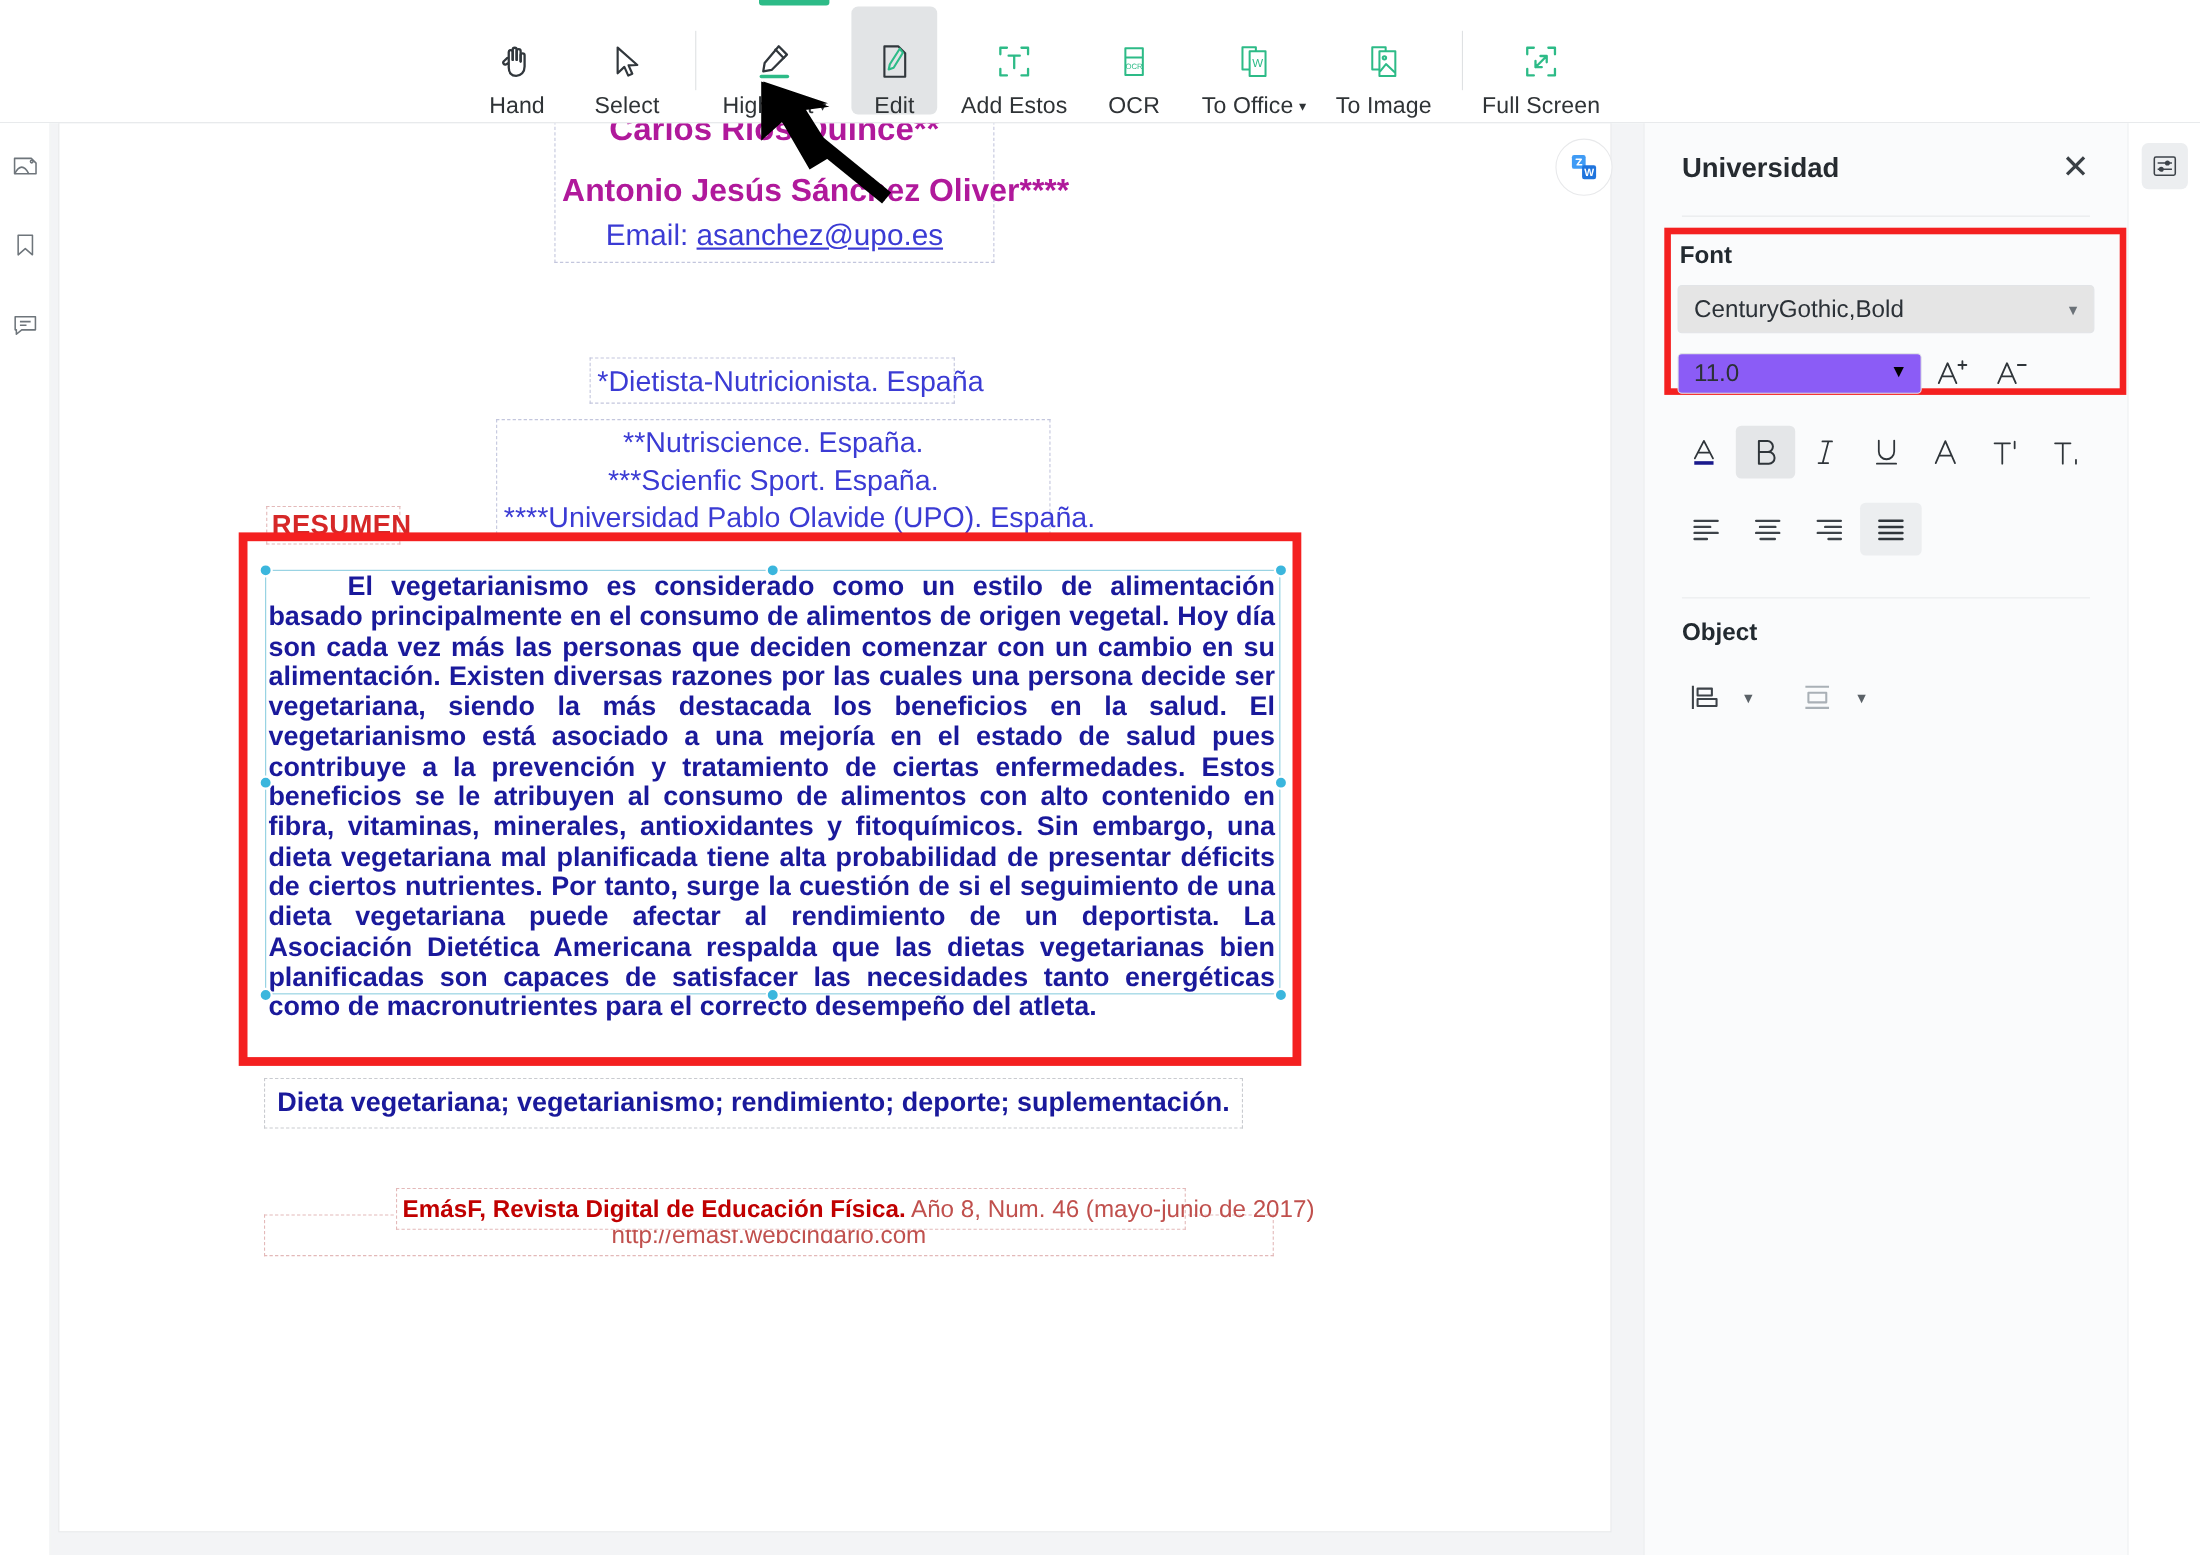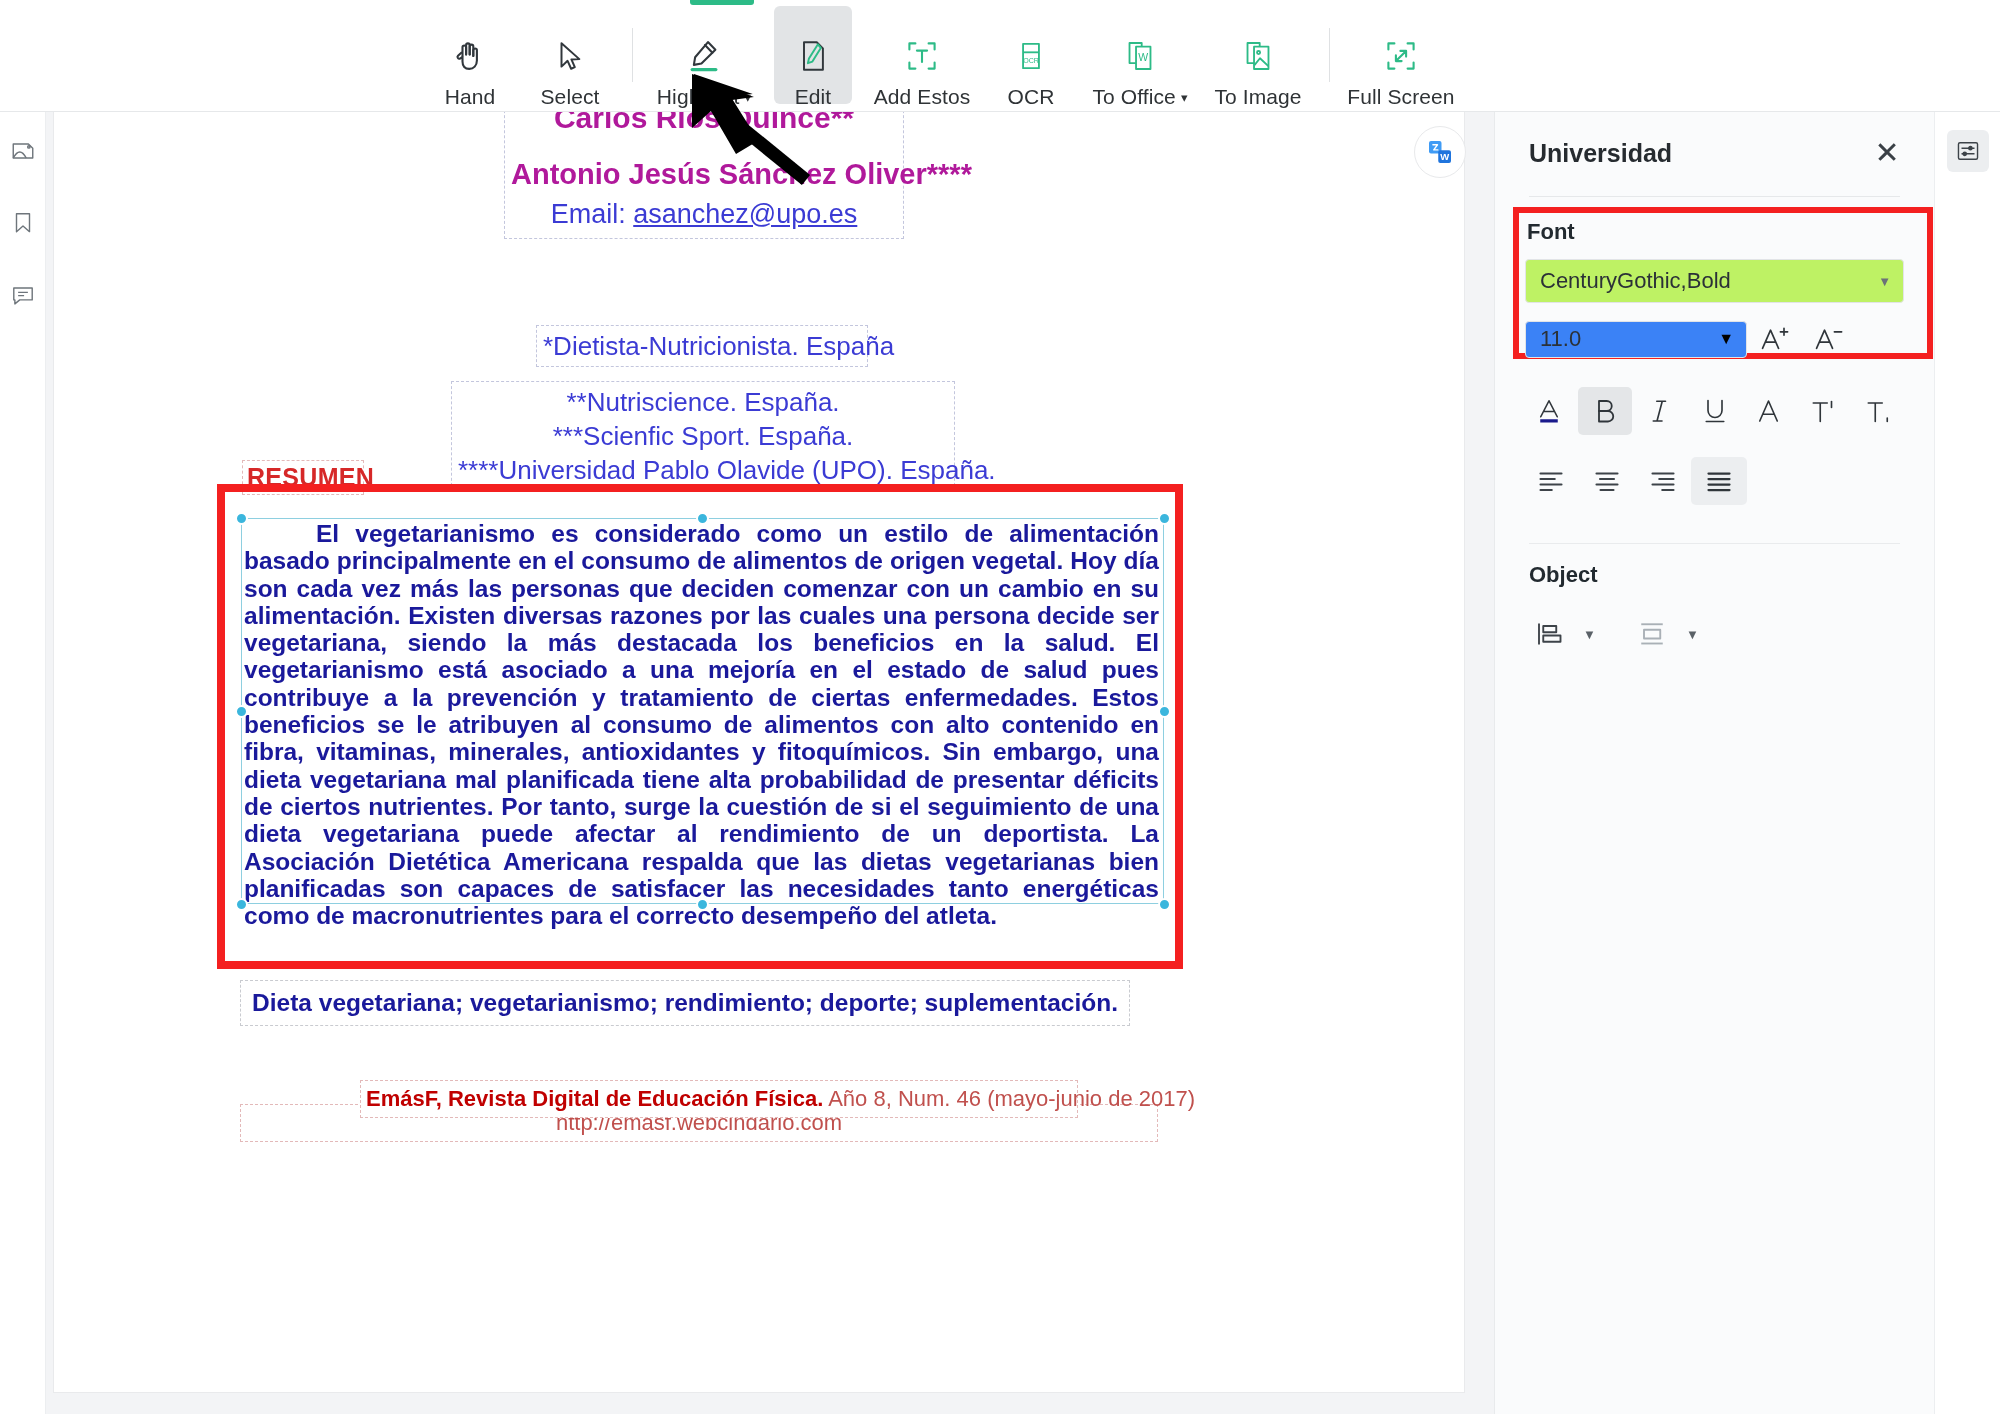--- a/index.html
+++ b/index.html
@@ -149,29 +149,29 @@
   .props-close { font-size: 30px; color: #3a4046; line-height: 1; width:30px; text-align:center; }
   .props-hr { height: 1px; background: #e6e8ea; margin: 28px 34px 0 34px; }
 
   .font-group { position: relative; margin: 22px 30px 0 30px; }
   .font-redbox {
     position: absolute; left: -12px; top: -12px; width: 420px; height: 152px;
     border: 6px solid #f42020; z-index: 5; pointer-events:none;
   }
   .font-label { font-size: 22px; font-weight: bold; color: #222a30; margin-left: 2px; }
   .select-ctl {
-    margin-top: 14px; height: 44px; background: #bef264; border: 1px solid #e2e4e7;
+    margin-top: 14px; height: 44px; background: #e5e5e5; border: 1px solid #e2e4e7;
     border-radius: 4px; display:flex; align-items:center; padding: 0 12px 0 14px;
     position: relative; z-index: 6;
   }
   .select-ctl .val { font-size: 22px; color: #2b3137; flex: 1; white-space: nowrap; overflow:hidden; }
   .select-ctl .caret { font-size: 13px; color: #6b7278; }
   .size-row { display:flex; align-items:center; gap: 0; margin-top: 14px; position: relative; z-index: 6; }
   .size-sel {
-    width: 222px; height: 37px; background:#3b82f6; border:1px solid #e2e4e7; border-radius:4px;
+    width: 222px; height: 37px; background:#8b5cf6; border:1px solid #e2e4e7; border-radius:4px;
     display:flex; align-items:center; padding: 0 12px 0 14px;
   }
   .size-sel .val { font-size: 22px; color: #2b3137; flex:1; }
   .icon-btn { width: 54px; height: 44px; display:flex; align-items:center; justify-content:center; border-radius:4px; }
 
   .style-row {
     display:flex; align-items:center; gap: 0px; margin: 26px 28px 0 28px;
   }
   .style-btn {
     width: 56px; height: 48px; display:flex; align-items:center; justify-content:center;

